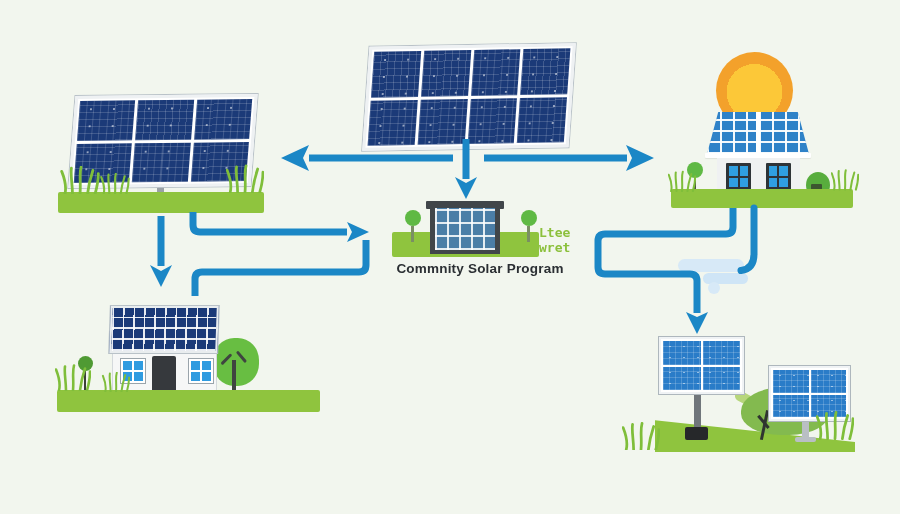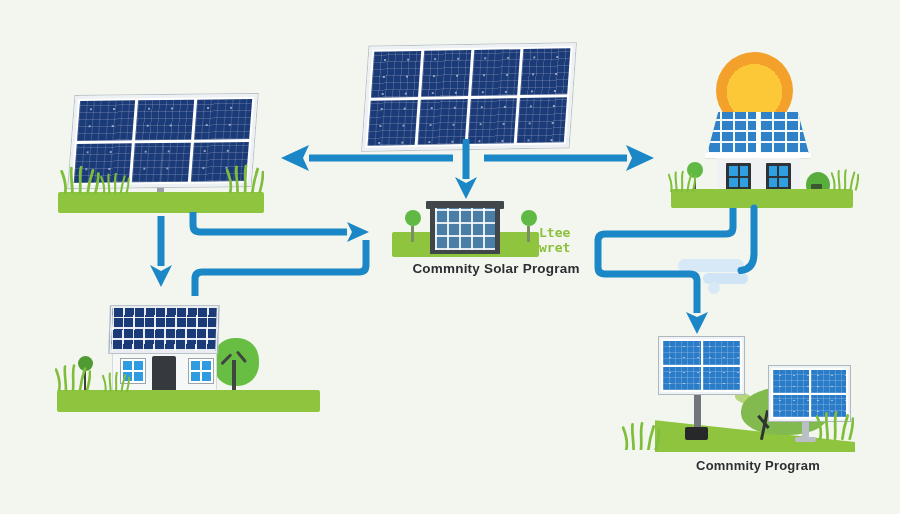--- a/index.html
+++ b/index.html
@@ -185,21 +185,21 @@
   <div class="abs" style="left:405px;top:210px;">
     <div class="lolli-head"></div>
       <div class="lolli-trunk" style="margin-left:6px;"></div>
   </div>
   <div class="abs" style="left:521px;top:210px;">
     <div class="lolli-head"></div>
       <div class="lolli-trunk" style="margin-left:6px;"></div>
   </div>
   <div class="abs bld-roof"></div>
   <div class="abs bld-body"></div>
-  <div class="label" style="left:496px;top:261px;text-align:right;">Commnity Solar Program</div>
+  <div class="label" style="left:480px;top:261px;text-align:right;">Commnity Solar Program</div>
 
   <div class="note" style="left:539px;top:225px;">
     <div>Ltee</div>
     <div>wret</div>
   </div>
 
   <div class="abs sun"></div>
   <div class="abs house-roof"></div>
   <div class="abs house-fascia"></div>
   <div class="abs house-body"></div>
@@ -261,21 +261,20 @@
       <i></i>
       <i></i>
       <i></i>
   </div>
   <svg class="tuft" style="left:622px;top:422px;" width="38" height="28">
       <use href="#tuft"></use>
     </svg>
   <svg class="tuft" style="left:816px;top:410px;" width="38" height="30">
       <use href="#tuft"></use>
     </svg>
-  <div class="label" style="left:758px;top:458px;font-size:13px;">Comnmity Program</div>
 
   <svg class="overlay" width="900" height="514">
 
     <g>
       <rect x="678" y="259" width="66" height="13" rx="6.5" fill="#d7e9f7"></rect>
       <rect x="703" y="273" width="45" height="11" rx="5.5" fill="#cfe5f6"></rect>
       <circle cx="714" cy="288" r="6" fill="#d7e9f7"></circle>
     </g>
     <g fill="none" stroke="#1b87c6" stroke-width="7">
       <path d="M309 158 H453"></path>

